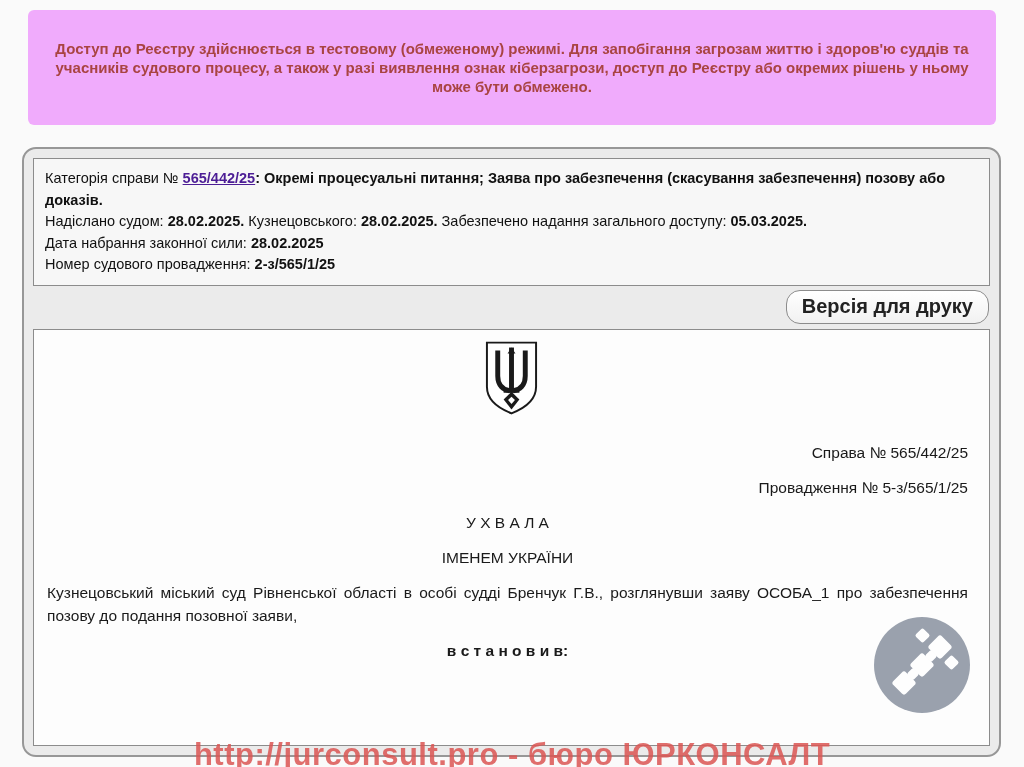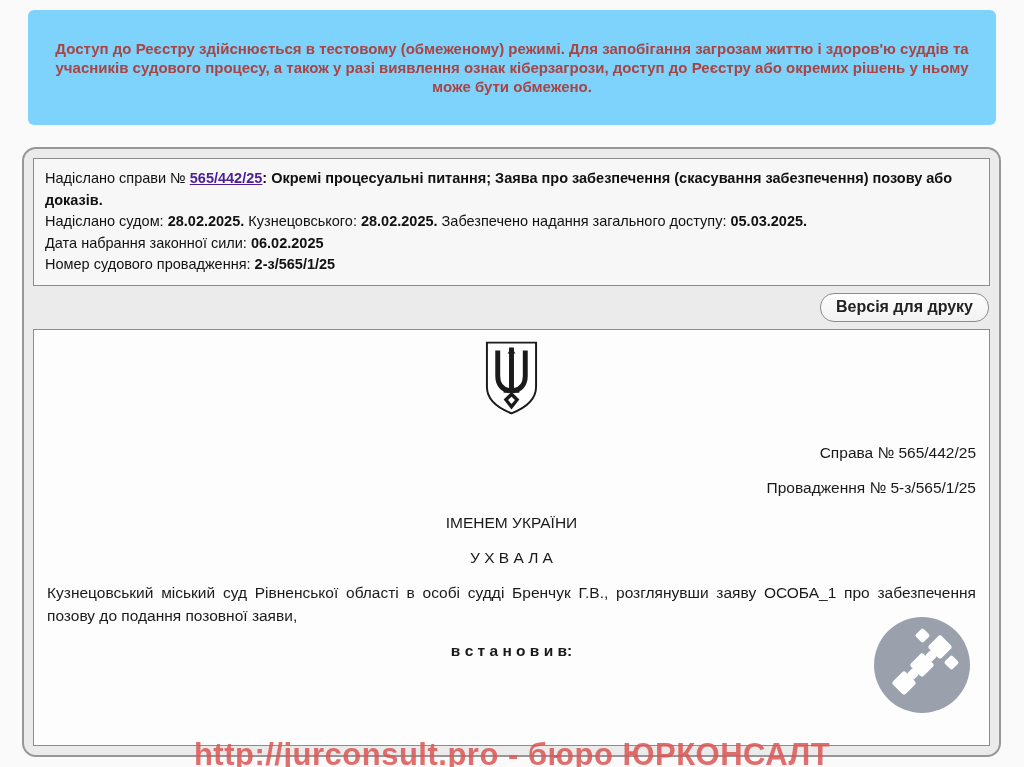--- a/index.html
+++ b/index.html
@@ -9,21 +9,21 @@
     background: #fafafa;
     position: relative;
     overflow: hidden;
   }
   .page { position: absolute; inset: 0; width: 1024px; height: 767px; }
 
   
   .banner {
     position: absolute;
     left: 28px; top: 10px; width: 968px; height: 115px;
-    background: #7dd3fc;
+    background: #f0abfc;
     border-radius: 6px;
     display: flex; align-items: center; justify-content: center;
     padding: 0 16px;
   }
   .banner-text {
     color: #a94442;
     font-size: 15px;
     font-weight: bold;
     line-height: 19px;
     text-align: center;
@@ -59,21 +59,21 @@
   }
 
   
   .toolbar {
     height: 43px;
     display: flex; align-items: center; justify-content: flex-end;
     padding: 0 1px;
   }
   .print-btn {
     font-family: "Liberation Sans", "DejaVu Sans", sans-serif;
-    font-size: 16px;
+    font-size: 20px;
     font-weight: bold;
     color: #222;
     background: linear-gradient(#ffffff, #f1f1f1);
     border: 1px solid #8c8c8c;
     border-radius: 14px;
     padding: 4px 15px 5px 15px;
     cursor: pointer;
   }
 
   
@@ -81,21 +81,21 @@
     flex: 1 1 auto;
     border: 1px solid #8c8c8c;
     background: #fdfdfd;
     padding: 9px 13px;
     font-size: 15.5px;
     line-height: 23px;
     color: #1a1a1a;
     overflow: hidden;
     position: relative;
   }
-  .doc-box p { margin: 0 0 12px 0; }
+  .doc-box p { margin: 0 8px 12px 0; }
   .emblem-wrap { text-align: center; margin: 0 0 18px 0; }
   .t-right  { text-align: right; }
   .t-center { text-align: center; }
   .t-just   { text-align: justify; }
   .t-bold   { font-weight: bold; }
 
   
   .wm-logo {
     position: absolute;
     left: 874px; top: 617px;
@@ -125,27 +125,27 @@
 <div class="page">
 
   <div class="banner">
     <div class="banner-text">Доступ до Реєстру здійснюється в тестовому (обмеженому) режимі. Для запобігання загрозам життю і здоров'ю суддів та учасників судового процесу, а також у разі виявлення ознак кіберзагрози, доступ до Реєстру або окремих рішень у ньому може бути обмежено.</div>
   </div>
 
   <div class="main-box">
 
     <div class="info-box">
       <div>
-        <span>Надіслано справи № </span><a class="case-link">565/442/25</a><b>: Окремі процесуальні питання; Заява про забезпечення (скасування забезпечення) позову або доказів.</b>
+        <span>Категорія справи № </span><a class="case-link">565/442/25</a><b>: Окремі процесуальні питання; Заява про забезпечення (скасування забезпечення) позову або доказів.</b>
       </div>
       <div>
         <span>Надіслано судом: </span><b>28.02.2025.</b><span> Кузнецовського: </span><b>28.02.2025.</b><span> Забезпечено надання загального доступу: </span><b>05.03.2025.</b>
       </div>
       <div>
-        <span>Дата набрання законної сили: </span><b>06.02.2025</b>
+        <span>Дата набрання законної сили: </span><b>28.02.2025</b>
       </div>
       <div>
         <span>Номер судового провадження: </span><b>2-з/565/1/25</b>
       </div>
     </div>
 
     <div class="toolbar">
       <button class="print-btn">Версія для друку</button>
     </div>
 
@@ -161,22 +161,22 @@
             <path d="M43 11 V37 C43 47 37 51 31 52" fill="none" stroke="#1a1a1a" stroke-width="5"></path>
             <rect x="21" y="50" width="16" height="4" fill="#1a1a1a"></rect>
             <path d="M29 53 L21 61 L29 71 L37 61 Z" fill="#1a1a1a"></path>
             <path d="M29 58 L25.5 61.5 L29 65.5 L32.5 61.5 Z" fill="#ffffff"></path>
           </svg>
         </span>
       </div>
 
       <p class="t-right">Справа № 565/442/25</p>
       <p class="t-right">Провадження № 5-з/565/1/25</p>
+      <p class="t-center">У Х В А Л А</p>
       <p class="t-center">ІМЕНЕМ УКРАЇНИ</p>
-      <p class="t-center">У Х В А Л А</p>
       <p class="t-just">Кузнецовський міський суд Рівненської області в особі судді Бренчук Г.В., розглянувши заяву ОСОБА_1 про забезпечення позову до подання позовної заяви,</p>
       <p class="t-center t-bold">в с т а н о в и в:</p>
     </div>
   </div>
 
   <div class="wm-logo">
     <svg width="96" height="96" viewBox="0 0 96 96" xmlns="http://www.w3.org/2000/svg">
       <circle cx="48" cy="48" r="48" fill="#8d95a3"></circle>
       <g fill="#ffffff">
         <rect x="21" y="57" width="18" height="18" rx="3" transform="rotate(45 30 66)"></rect>

